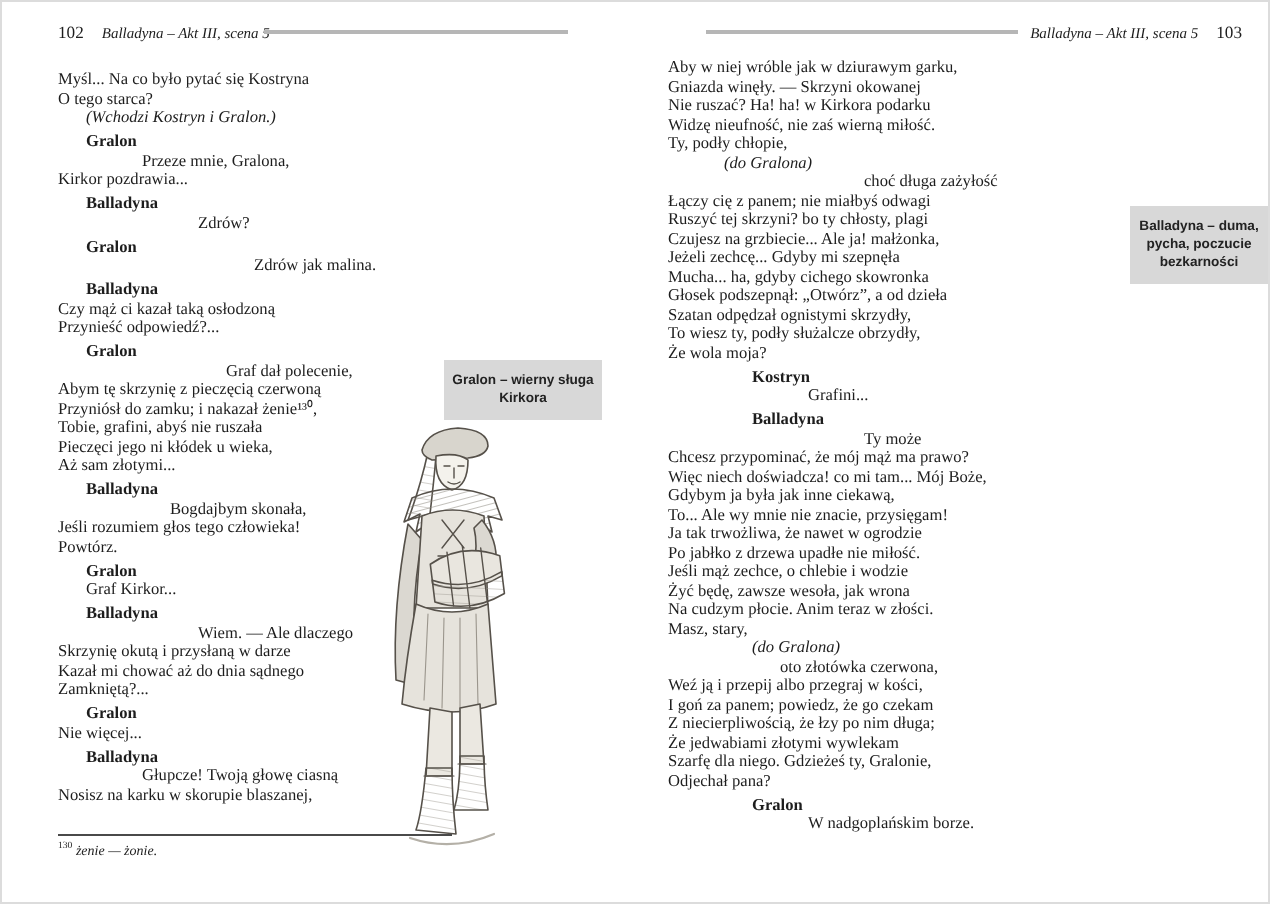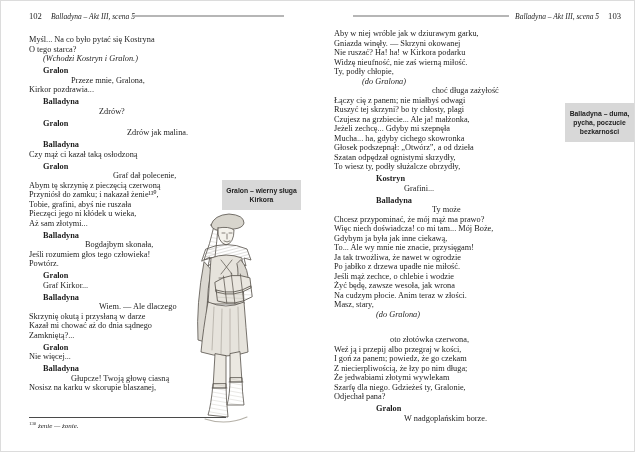--- a/index.html
+++ b/index.html
@@ -53,20 +53,21 @@
       <div class="bl stage" style="padding-left: 14px;">(Wchodzi Kostryn i Gralon.)</div>
       <div class="bl speaker" style="padding-left: 14px;">Gralon</div>
       <div class="bl verse" style="padding-left: 42px;">Przeze mnie, Gralona,</div>
       <div class="bl verse">Kirkor pozdrawia...</div>
       <div class="bl speaker" style="padding-left: 14px;">Balladyna</div>
       <div class="bl verse" style="padding-left: 70px;">Zdrów?</div>
       <div class="bl speaker" style="padding-left: 14px;">Gralon</div>
       <div class="bl verse" style="padding-left: 98px;">Zdrów jak malina.</div>
       <div class="bl speaker" style="padding-left: 14px;">Balladyna</div>
       <div class="bl verse">Czy mąż ci kazał taką osłodzoną</div>
+      <div class="bl verse">Przynieść odpowiedź?...</div>
       <div class="bl speaker" style="padding-left: 14px;">Gralon</div>
       <div class="bl verse" style="padding-left: 84px;">Graf dał polecenie,</div>
       <div class="bl verse">Abym tę skrzynię z pieczęcią czerwoną</div>
       <div class="bl verse">Przyniósł do zamku; i nakazał żenie¹³⁰,</div>
       <div class="bl verse">Tobie, grafini, abyś nie ruszała</div>
       <div class="bl verse">Pieczęci jego ni kłódek u wieka,</div>
       <div class="bl verse">Aż sam złotymi...</div>
       <div class="bl speaker" style="padding-left: 14px;">Balladyna</div>
       <div class="bl verse" style="padding-left: 56px;">Bogdajbym skonała,</div>
       <div class="bl verse">Jeśli rozumiem głos tego człowieka!</div>
@@ -94,36 +95,37 @@
       <div class="bl stage" style="padding-left: 28px;">(do Gralona)</div>
       <div class="bl verse" style="padding-left: 98px;">choć długa zażyłość</div>
       <div class="bl verse">Łączy cię z panem; nie miałbyś odwagi</div>
       <div class="bl verse">Ruszyć tej skrzyni? bo ty chłosty, plagi</div>
       <div class="bl verse">Czujesz na grzbiecie... Ale ja! małżonka,</div>
       <div class="bl verse">Jeżeli zechcę... Gdyby mi szepnęła</div>
       <div class="bl verse">Mucha... ha, gdyby cichego skowronka</div>
       <div class="bl verse">Głosek podszepnął: „Otwórz”, a od dzieła</div>
       <div class="bl verse">Szatan odpędzał ognistymi skrzydły,</div>
       <div class="bl verse">To wiesz ty, podły służalcze obrzydły,</div>
+      <div class="bl verse">Że wola moja?</div>
       <div class="bl speaker" style="padding-left: 42px;">Kostryn</div>
       <div class="bl verse" style="padding-left: 70px;">Grafini...</div>
       <div class="bl speaker" style="padding-left: 42px;">Balladyna</div>
       <div class="bl verse" style="padding-left: 98px;">Ty może</div>
       <div class="bl verse">Chcesz przypominać, że mój mąż ma prawo?</div>
       <div class="bl verse">Więc niech doświadcza! co mi tam... Mój Boże,</div>
       <div class="bl verse">Gdybym ja była jak inne ciekawą,</div>
       <div class="bl verse">To... Ale wy mnie nie znacie, przysięgam!</div>
       <div class="bl verse">Ja tak trwożliwa, że nawet w ogrodzie</div>
       <div class="bl verse">Po jabłko z drzewa upadłe nie miłość.</div>
       <div class="bl verse">Jeśli mąż zechce, o chlebie i wodzie</div>
       <div class="bl verse">Żyć będę, zawsze wesoła, jak wrona</div>
       <div class="bl verse">Na cudzym płocie. Anim teraz w złości.</div>
       <div class="bl verse">Masz, stary,</div>
       <div class="bl stage" style="padding-left: 42px;">(do Gralona)</div>
-      <div class="bl verse" style="padding-left: 56px; margin-top: 16px;">oto złotówka czerwona,</div>
+      <div class="bl verse" style="padding-left: 56px;">oto złotówka czerwona,</div>
       <div class="bl verse">Weź ją i przepij albo przegraj w kości,</div>
       <div class="bl verse">I goń za panem; powiedz, że go czekam</div>
       <div class="bl verse">Z niecierpliwością, że łzy po nim długa;</div>
       <div class="bl verse">Że jedwabiami złotymi wywlekam</div>
       <div class="bl verse">Szarfę dla niego. Gdzieżeś ty, Gralonie,</div>
       <div class="bl verse">Odjechał pana?</div>
       <div class="bl speaker" style="padding-left: 42px;">Gralon</div>
       <div class="bl verse" style="padding-left: 70px;">W nadgoplańskim borze.</div>
     </div>
 

